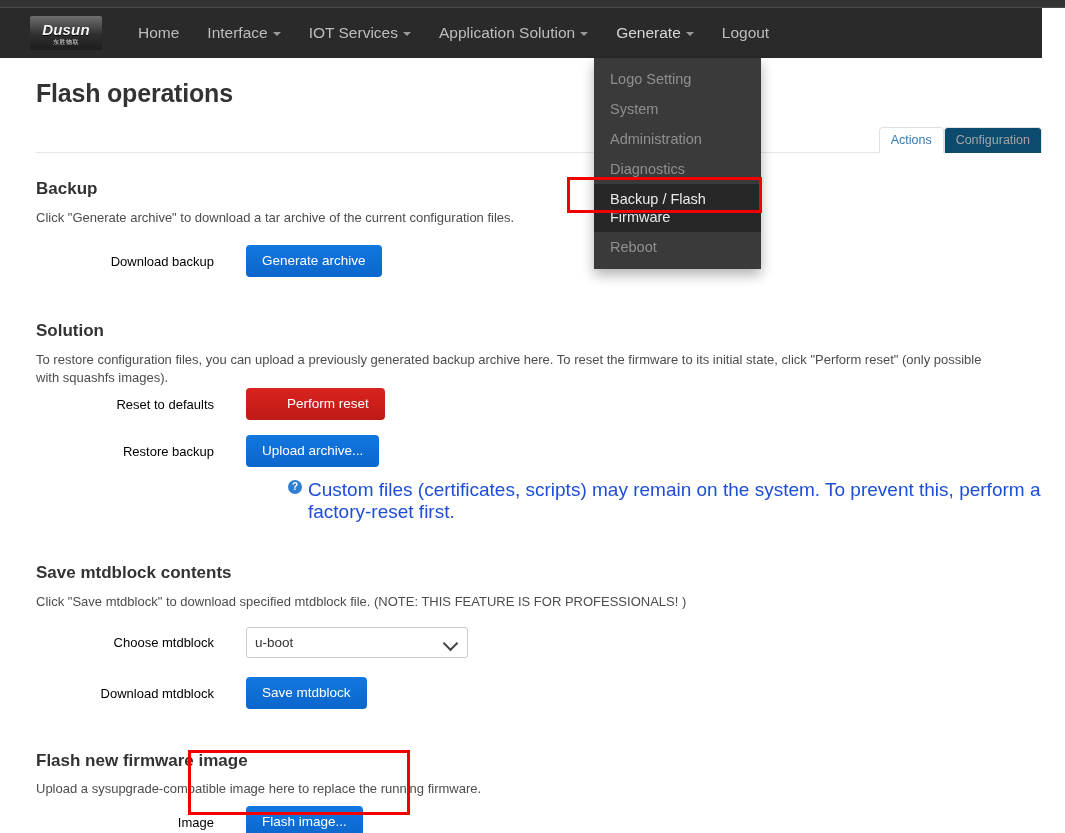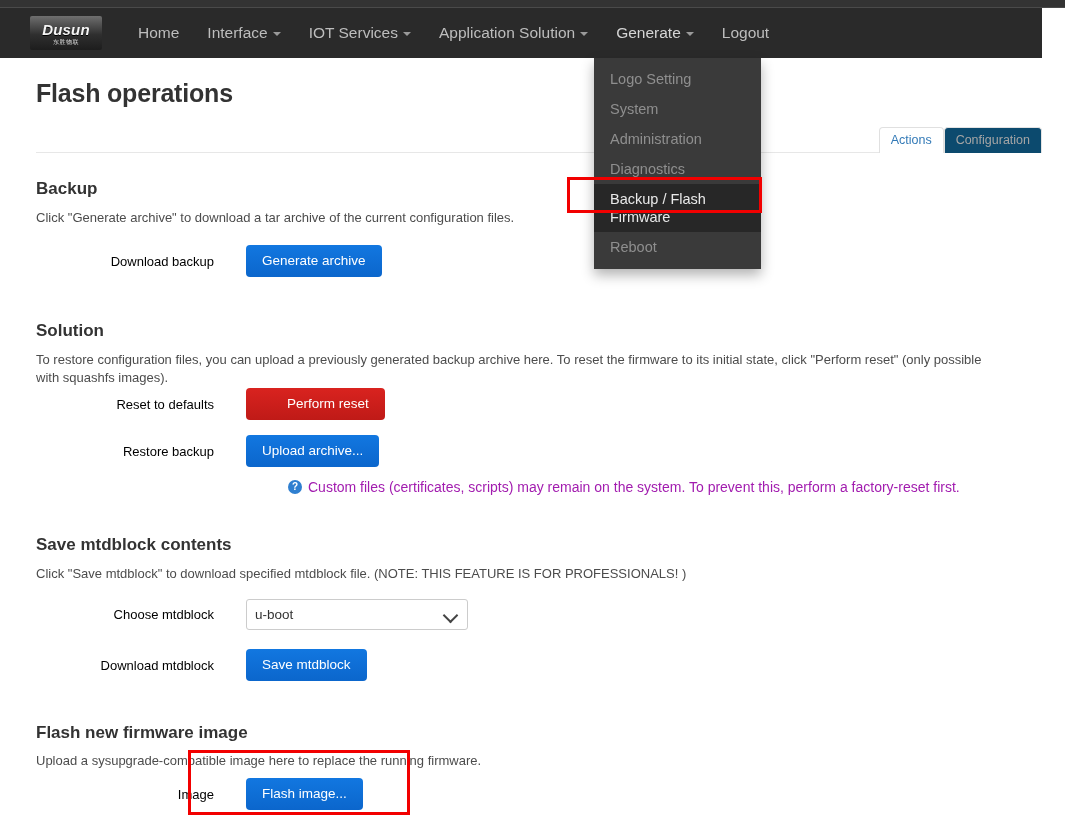--- a/index.html
+++ b/index.html
@@ -242,21 +242,21 @@
     background: #2f7fd0;
     color: #ffffff;
     font-size: 10px;
     font-weight: bold;
     text-align: center;
     line-height: 14px;
     margin-right: 6px;
     flex: none;
     margin-top: 1px;
   }
-  .hint-text { font-size: 14px; color: #a21caf; }
+  .hint-text { font-size: 19px; color: #1d4ed8; }
 
   select.mtd-select {
     width: 222px;
     height: 31px;
     font-size: 13.5px;
     font-family: "Liberation Sans", sans-serif;
     color: #333333;
     padding: 4px 8px;
     border: 1px solid #cccccc;
     border-radius: 3px;

